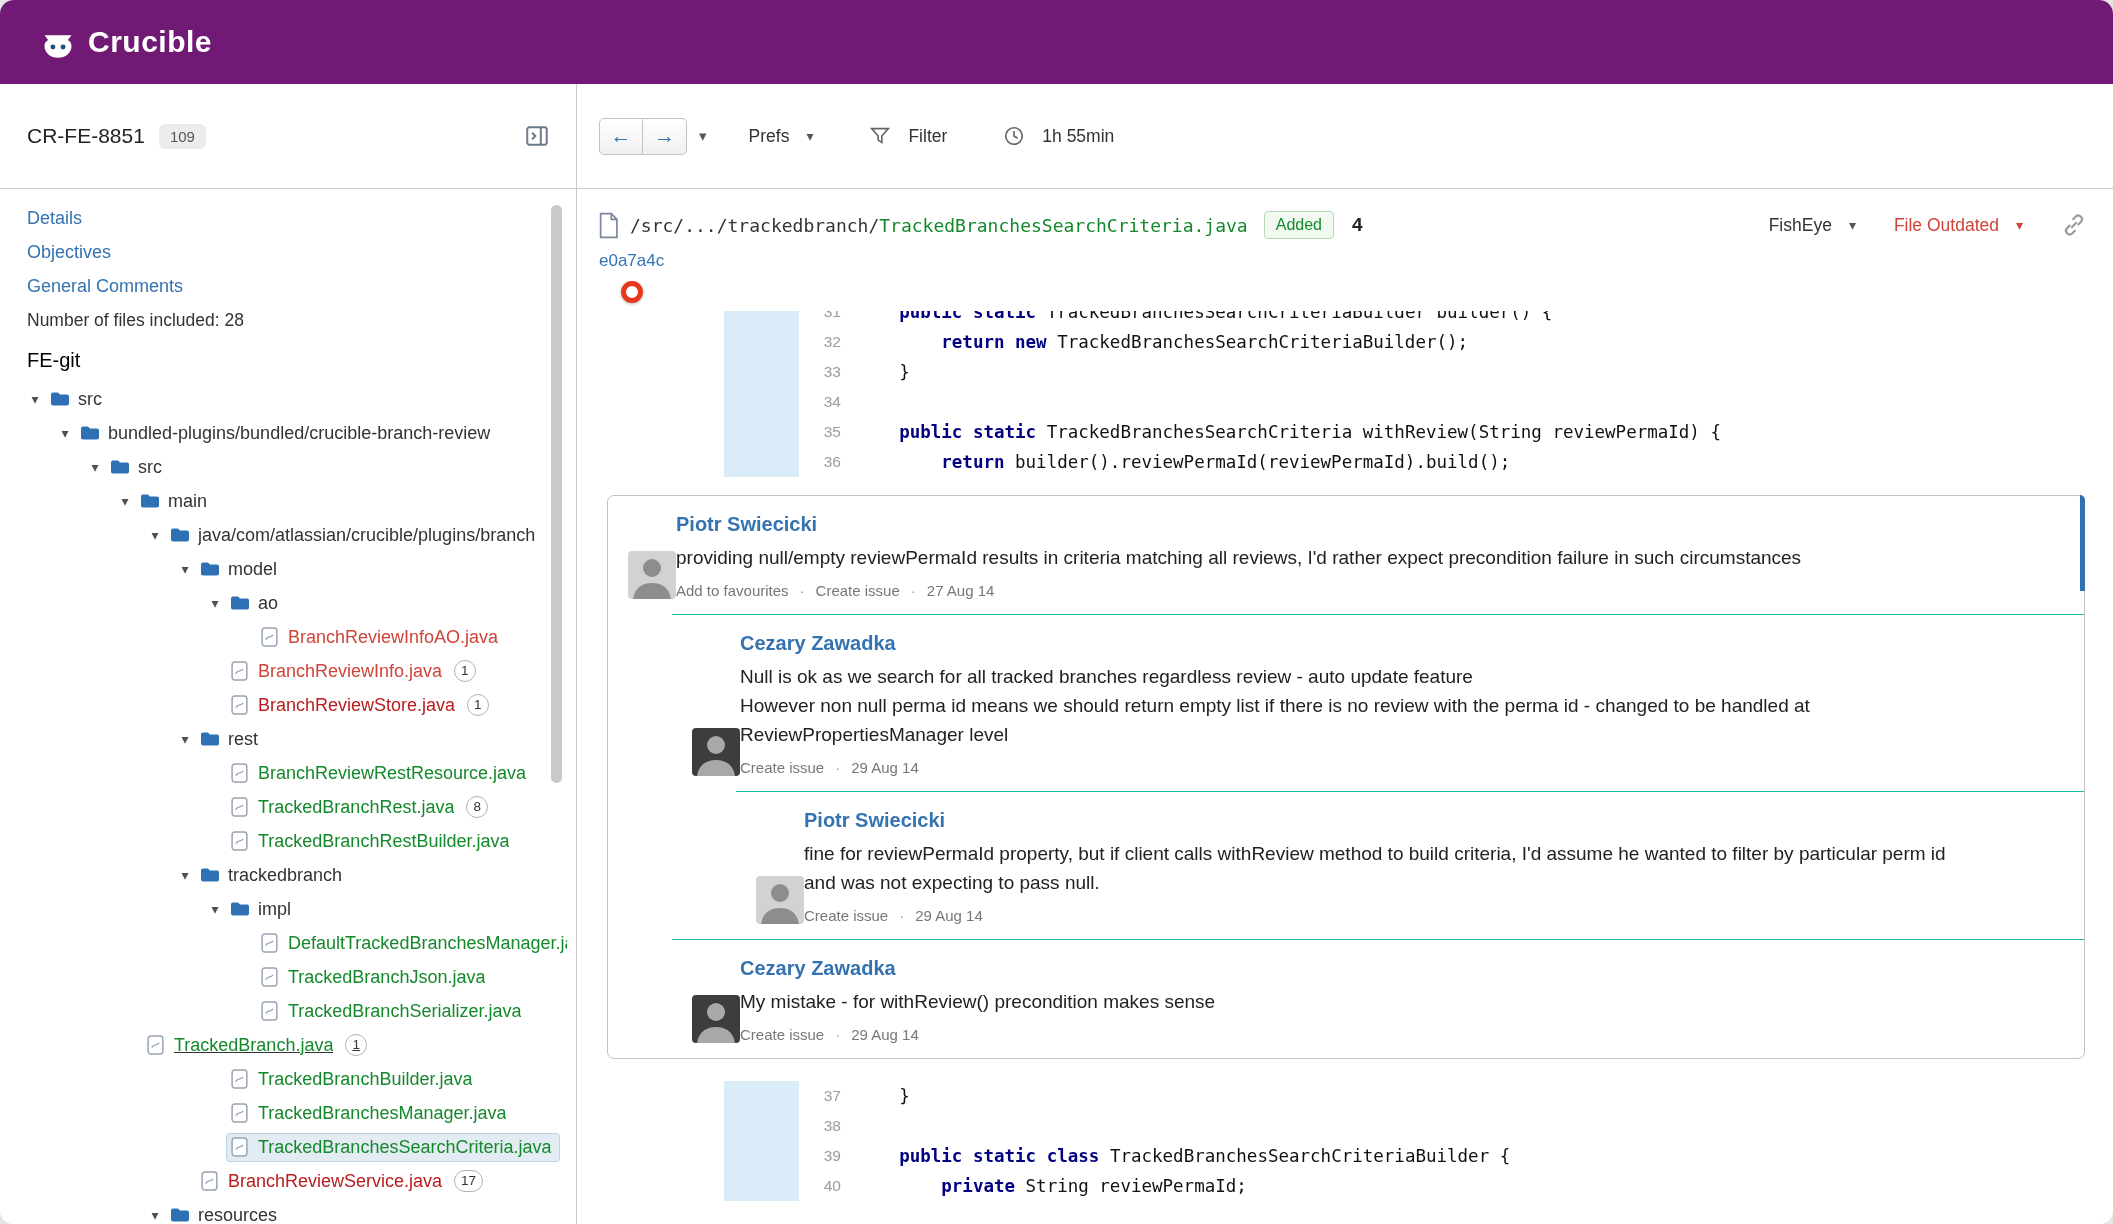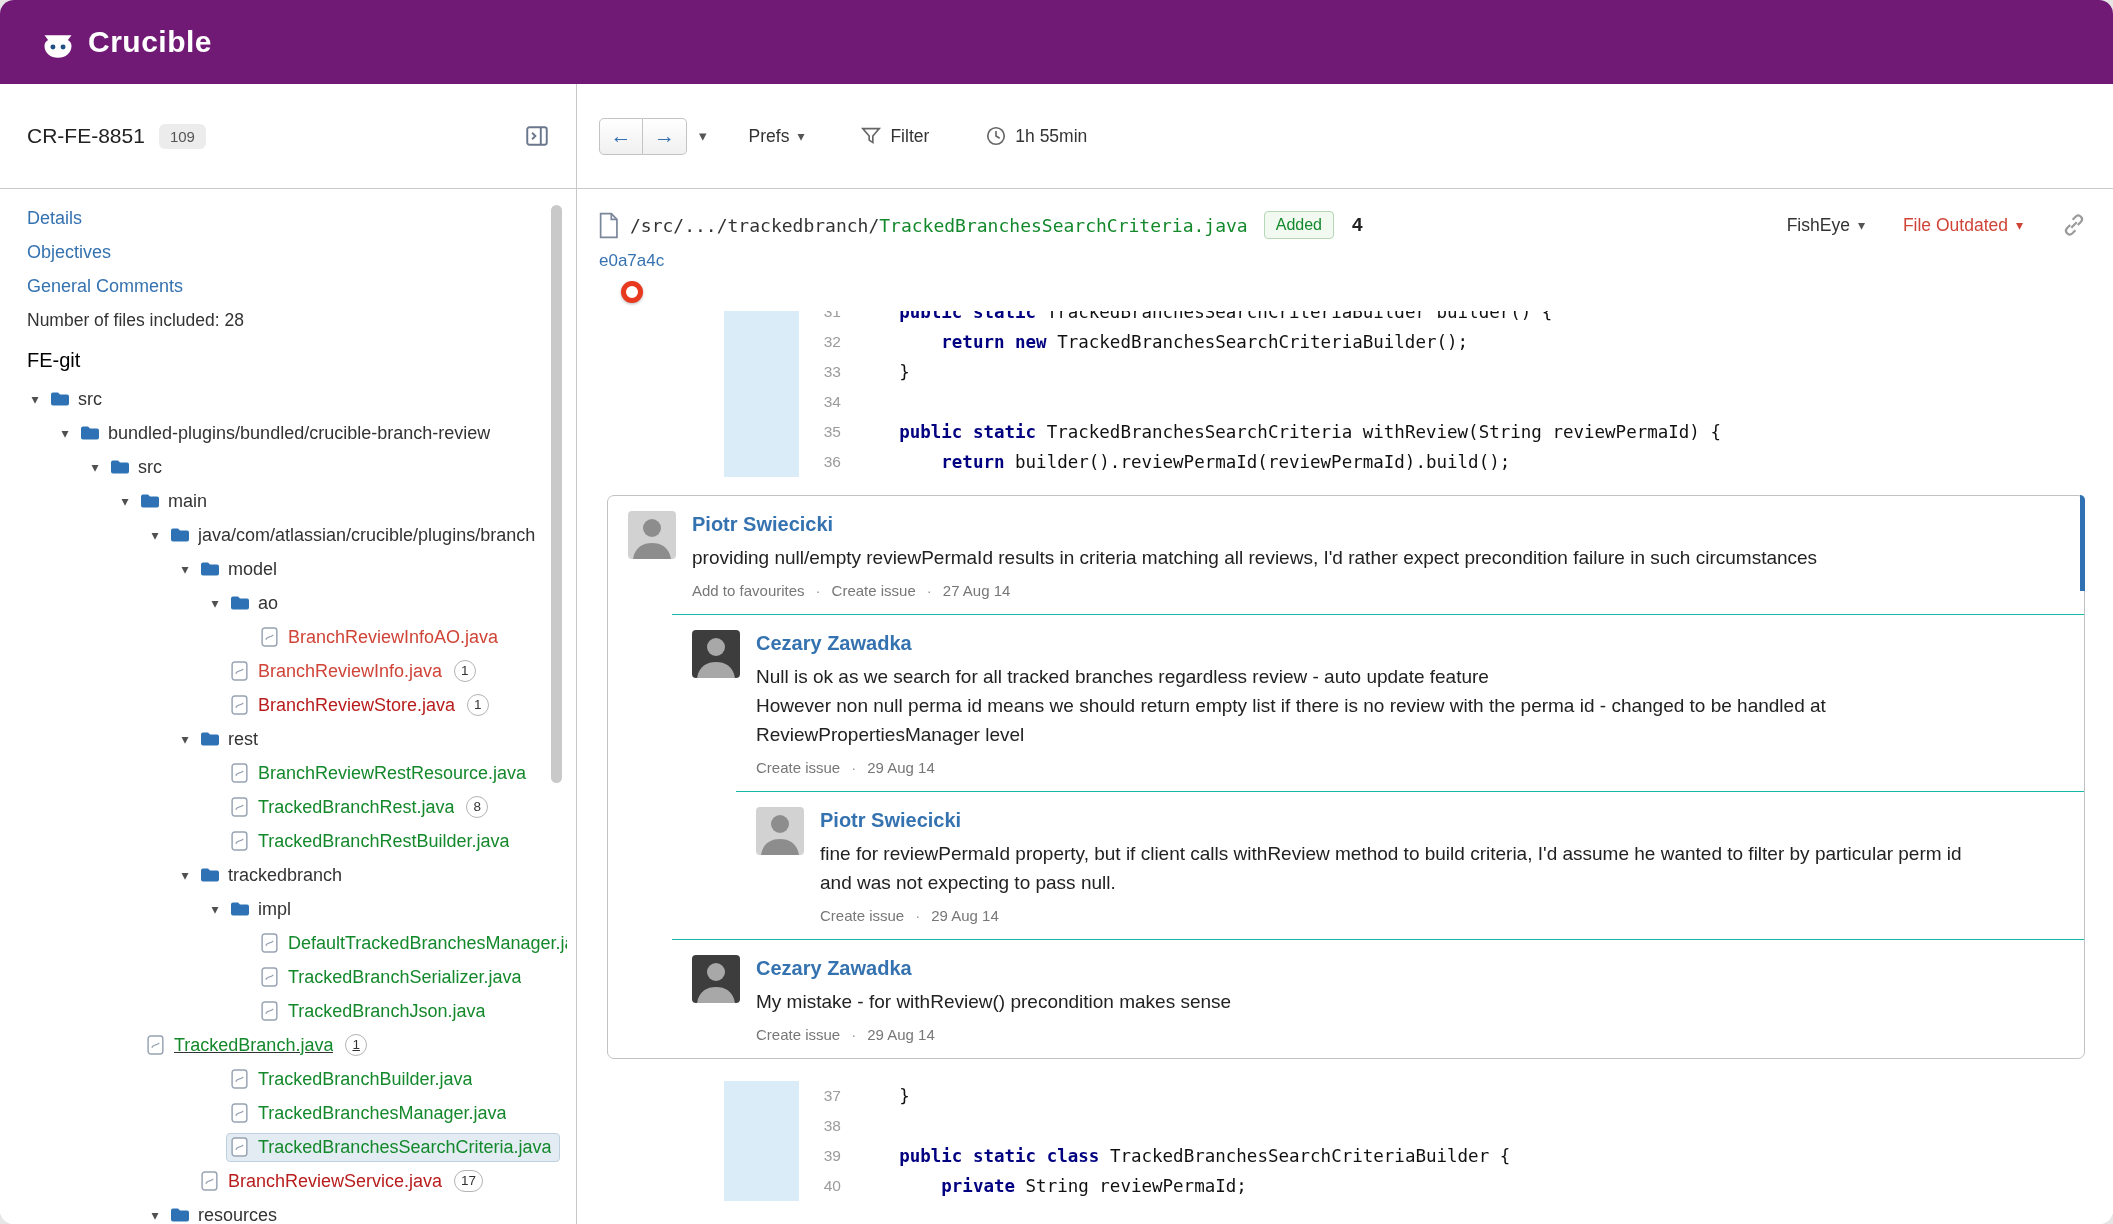--- a/index.html
+++ b/index.html
@@ -42,21 +42,21 @@
   .tree-badge { flex: 0 0 auto; min-width: 14px; border: 1px solid #b3b3b3; background: #fff; color: #333; border-radius: 12px; font-size: 13.5px; line-height: 20px; height: 22px; padding: 0 6px; text-align: center; margin-left: 4px; }
   .side-scrollbar { position: absolute; right: 14px; top: 16px; width: 11px; height: 578px; background: #c9c9c9; border-radius: 6px; cursor: pointer; }
 
   
   .main-toolbar { height: 105px; flex: 0 0 105px; border-bottom: 1px solid #c9c9c9; display: flex; align-items: center; padding-left: 22px; }
   .nav-group { display: flex; align-items: center; }
   .nav-btn { width: 44px; height: 37px; border: 1px solid #c3c3c3; background: linear-gradient(#ffffff, #f0f0f0); display: flex; align-items: center; justify-content: center; font-size: 21px; color: #3572b0; cursor: pointer; }
   .nav-btn.back { border-radius: 5px 0 0 5px; }
   .nav-btn.fwd { border-radius: 0 5px 5px 0; border-left: none; }
   .nav-caret { margin-left: 12px; color: #555; font-size: 15px; cursor: pointer; }
-  .tb-group { display: flex; align-items: center; gap: 8px; cursor: pointer; }
+  .tb-group { display: flex; align-items: center; gap: 17px; cursor: pointer; }
   .tb-label { font-size: 17.5px; color: #333; }
   .tb-caret { color: #555; font-size: 14px; }
   .m-prefs { margin-left: 42px; }
   .m-filter { margin-left: 56px; }
   .m-time { margin-left: 56px; }
 
   
   .main-body { flex: 1; overflow: hidden; background: #fff; }
   .file-header { display: flex; align-items: center; padding: 22px 26px 0 20px; }
   .doc-icon { width: 23px; height: 27px; margin-right: 10px; display: inline-flex; }
@@ -82,21 +82,21 @@
   .code-line { display: flex; height: 30px; line-height: 30px; }
   .g-white { flex: 0 0 135px; }
   .g-blue { flex: 0 0 75px; background: #d9ecf8; }
   .lnum { flex: 0 0 58px; text-align: right; padding-right: 16px; color: #9b9b9b; font-size: 15.5px; font-family: "Liberation Sans", sans-serif; cursor: pointer; }
   .src { white-space: pre; color: #111; }
   .src .kw { font-weight: bold; color: #000080; }
 
   
   .comment-box { position: relative; margin: 18px 28px 0 30px; border: 1px solid #c2c2c2; border-radius: 7px; background: #fff; }
   .unread-bar { position: absolute; top: -1px; right: -1px; width: 5px; height: 96px; background: #2f71b3; border-radius: 0 7px 0 0; }
-  .comment { display: flex; gap: 16px; padding: 15px 20px; }
+  .comment { display: flex; padding: 15px 20px; align-items: flex-end; }
   .reply { border-top: 1px solid #14b8a6; }
   .d1 { margin-left: 64px; }
   .d2 { margin-left: 128px; }
   .avatar { flex: 0 0 48px; width: 48px; height: 48px; border-radius: 4px; overflow: hidden; }
   .avatar svg { width: 48px; height: 48px; display: block; }
   .c-content { min-width: 0; padding-top: 2px; }
   .c-author { color: #3572b0; font-weight: bold; font-size: 20px; margin-bottom: 7px; cursor: pointer; }
   .c-body { color: #222; font-size: 19px; line-height: 29px; }
   .c-footer { margin-top: 10px; color: #777; font-size: 15px; display: flex; gap: 11px; align-items: center; }
   .c-action { color: #777; cursor: pointer; }
@@ -340,33 +340,33 @@
             </div>
             <div class="tree-row" style="padding-left: 234px;">
               <span class="twisty"></span>
               <span class="row-inner">
                 <span class="node-icon">
                   <svg viewBox="0 0 17 19">
                     <rect x="1" y="1" width="14" height="17" rx="2.5" fill="#fff" stroke="#98a3b3" stroke-width="1.4"></rect>
                     <path d="M4.5 12 c2 -4.5 4.5 -1 7 -4.5" fill="none" stroke="#98a3b3" stroke-width="1.3"></path>
                   </svg>
                 </span>
+                <span class="node-label state-added">TrackedBranchJson.java</span>
+              </span>
+            </div>
+            <div class="tree-row" style="padding-left: 234px;">
+              <span class="twisty"></span>
+              <span class="row-inner">
+                <span class="node-icon">
+                  <svg viewBox="0 0 17 19">
+                    <rect x="1" y="1" width="14" height="17" rx="2.5" fill="#fff" stroke="#98a3b3" stroke-width="1.4"></rect>
+                    <path d="M4.5 12 c2 -4.5 4.5 -1 7 -4.5" fill="none" stroke="#98a3b3" stroke-width="1.3"></path>
+                  </svg>
+                </span>
                 <span class="node-label state-added">TrackedBranchSerializer.java</span>
-              </span>
-            </div>
-            <div class="tree-row" style="padding-left: 234px;">
-              <span class="twisty"></span>
-              <span class="row-inner">
-                <span class="node-icon">
-                  <svg viewBox="0 0 17 19">
-                    <rect x="1" y="1" width="14" height="17" rx="2.5" fill="#fff" stroke="#98a3b3" stroke-width="1.4"></rect>
-                    <path d="M4.5 12 c2 -4.5 4.5 -1 7 -4.5" fill="none" stroke="#98a3b3" stroke-width="1.3"></path>
-                  </svg>
-                </span>
-                <span class="node-label state-added">TrackedBranchJson.java</span>
               </span>
             </div>
             <div class="tree-row" style="padding-left: 120px; text-decoration: underline;">
               <span class="twisty"></span>
               <span class="row-inner">
                 <span class="node-icon">
                   <svg viewBox="0 0 17 19">
                     <rect x="1" y="1" width="14" height="17" rx="2.5" fill="#fff" stroke="#98a3b3" stroke-width="1.4"></rect>
                     <path d="M4.5 12 c2 -4.5 4.5 -1 7 -4.5" fill="none" stroke="#98a3b3" stroke-width="1.3"></path>
                   </svg>

